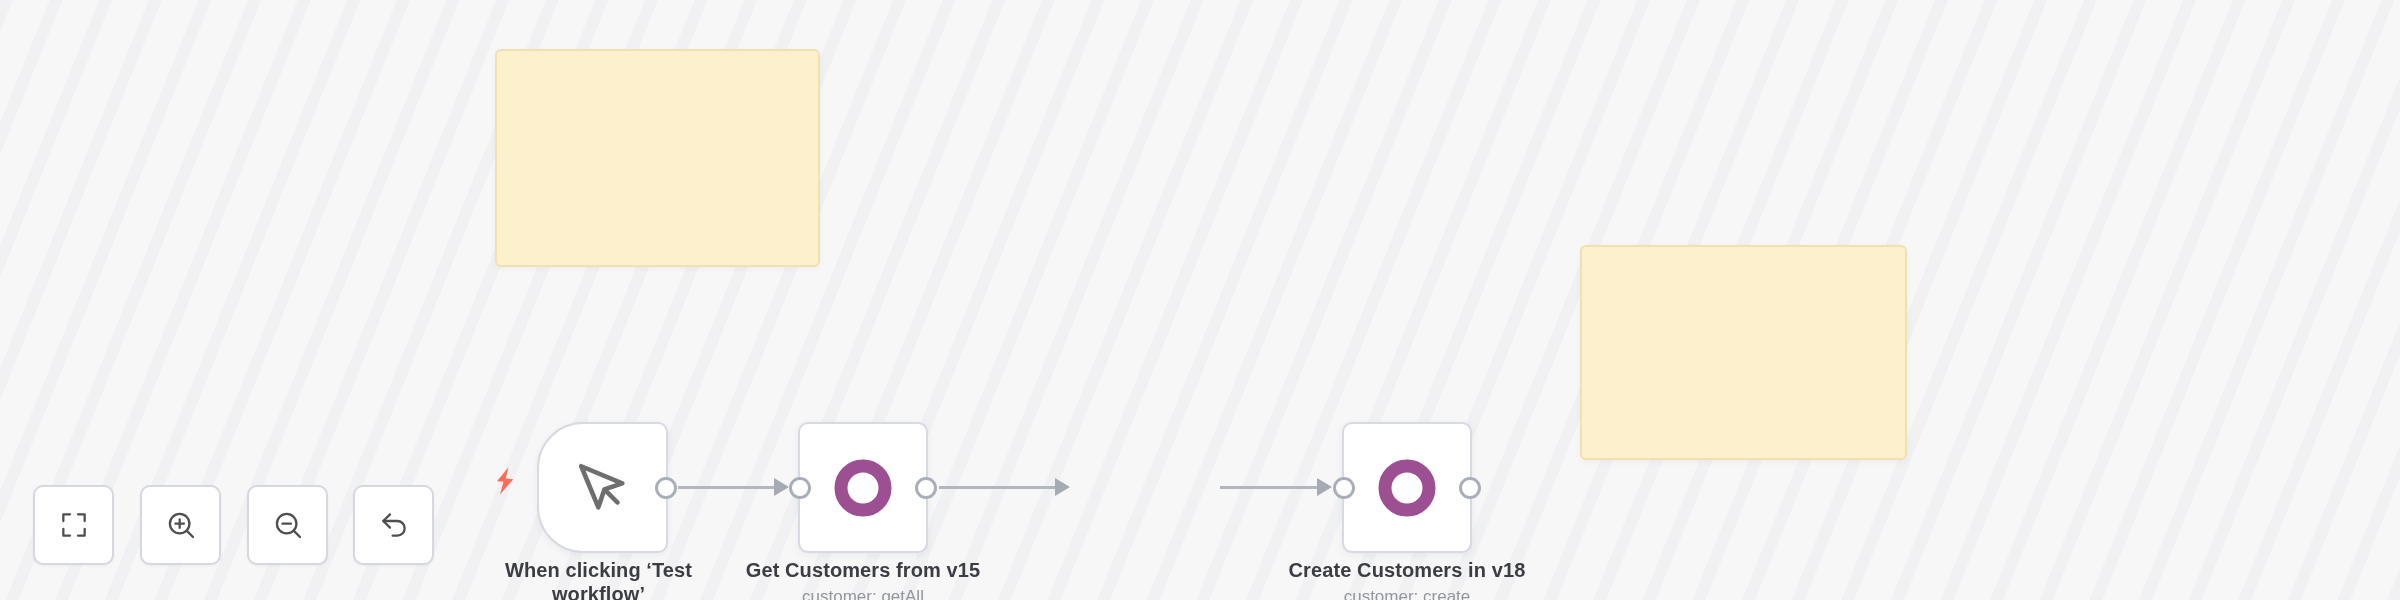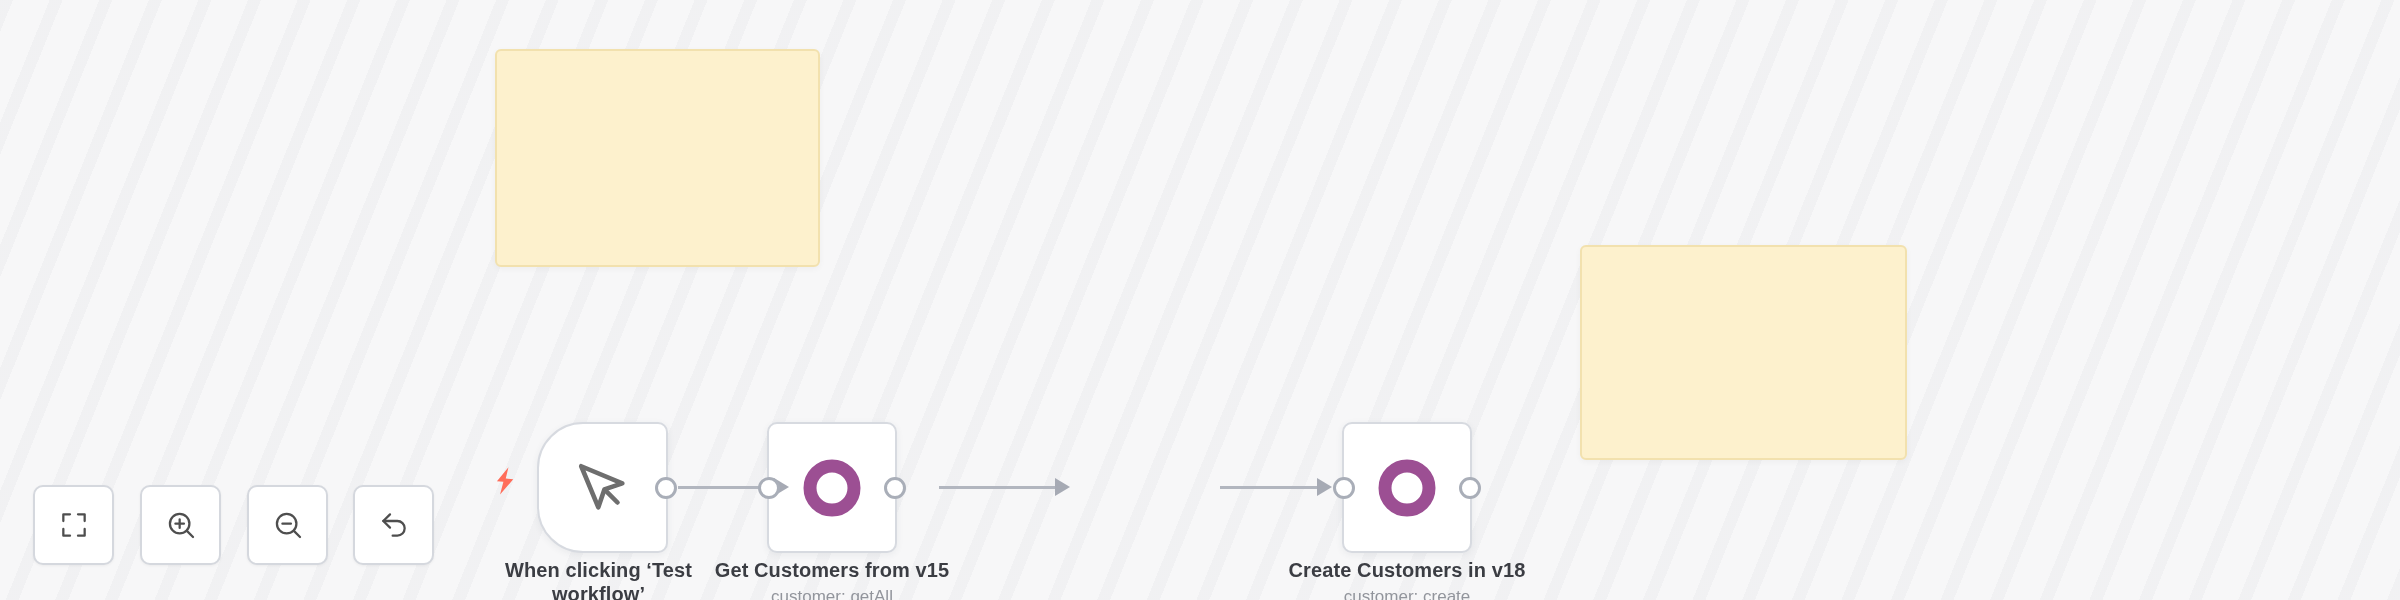--- a/index.html
+++ b/index.html
@@ -26,21 +26,21 @@
     box-sizing:border-box;
     padding:12px;
     font-size:18px;color:#6b5d33;
   }
   .sticky-1{left:495px;top:49px;width:325px;height:218px;}
   .sticky-2{left:1580px;top:245px;width:327px;height:215px;}
 
   
   .node-group{position:absolute;top:422px;}
   .ng-0{left:529px;width:131px;padding-left:8px;}
-  .ng-1{left:767px;width:130px;}
+  .ng-1{left:798px;width:130px;}
   .ng-2{left:1080px;width:130px;}
   .ng-3{left:1342px;width:130px;}
 
   .node{
     position:relative;
     width:100%;height:131px;
     background:#ffffff;
     border:2px solid #d7dae0;
     border-radius:10px;
     box-sizing:border-box;

